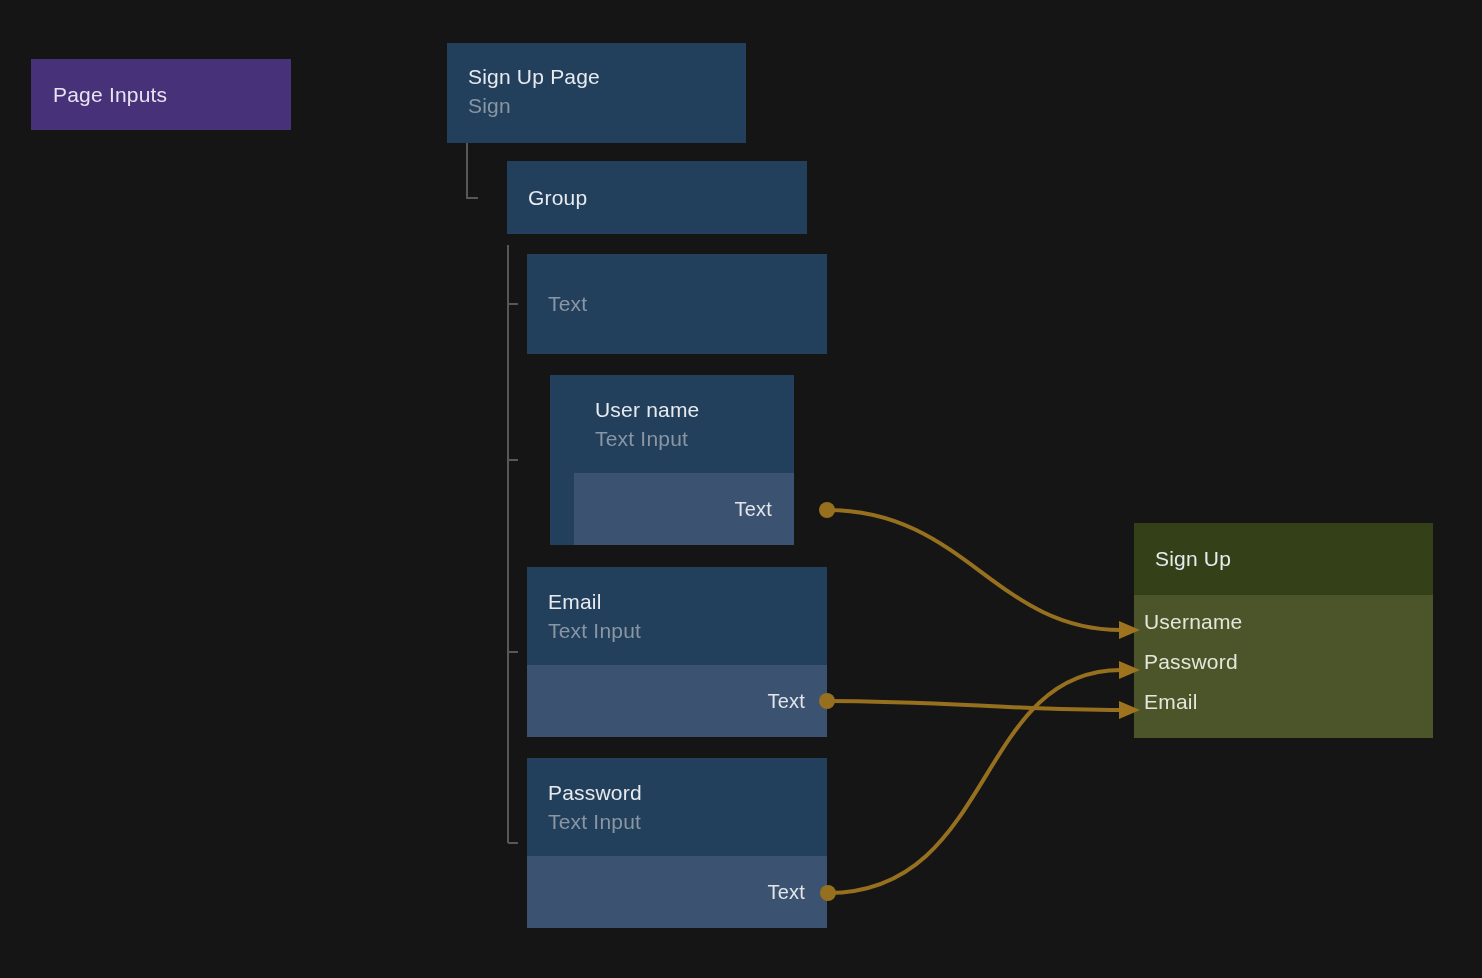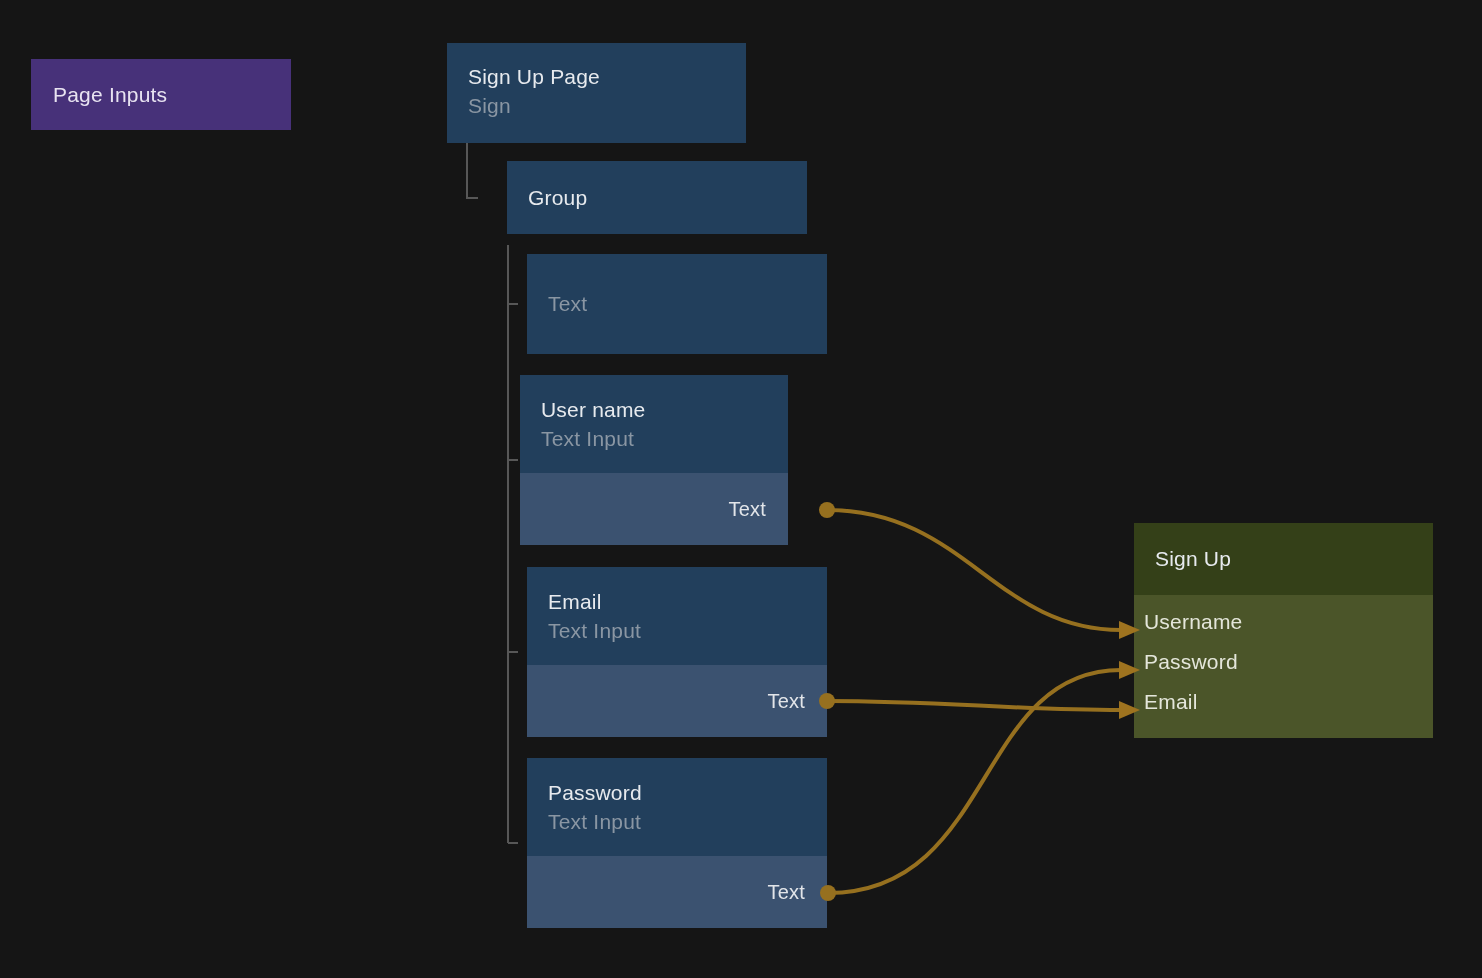--- a/index.html
+++ b/index.html
@@ -66,21 +66,21 @@
     font-size: 21px;
     letter-spacing: 0.2px;
     color: #e8e3f1;
   }
   .n-root   { left: 447px; top: 43px;  width: 299px; height: 100px; }
   .n-root   .hdr { height: 95px; }
   .n-group  { left: 463px; top: 161px; width: 300px; height: 73px; margin-left: 44px; }
   .n-group  .hdr { height: 73px; }
   .n-title  { left: 527px; top: 254px; width: 300px; height: 100px; }
   .n-title  .hdr { height: 100px; }
-  .n-username { left: 520px; top: 375px; width: 268px; }
+  .n-username { left: 550px; top: 375px; width: 244px; padding-left: 24px; }
   .n-email    { left: 527px; top: 567px; width: 300px; }
   .n-password { left: 527px; top: 758px; width: 300px; }
   .n-username .hdr, .n-email .hdr, .n-password .hdr { height: 98px; }
 
   
   .n-signup {
     position: absolute;
     left: 1134px; top: 523px;
     width: 299px; height: 215px;
     background: #4b5529;

